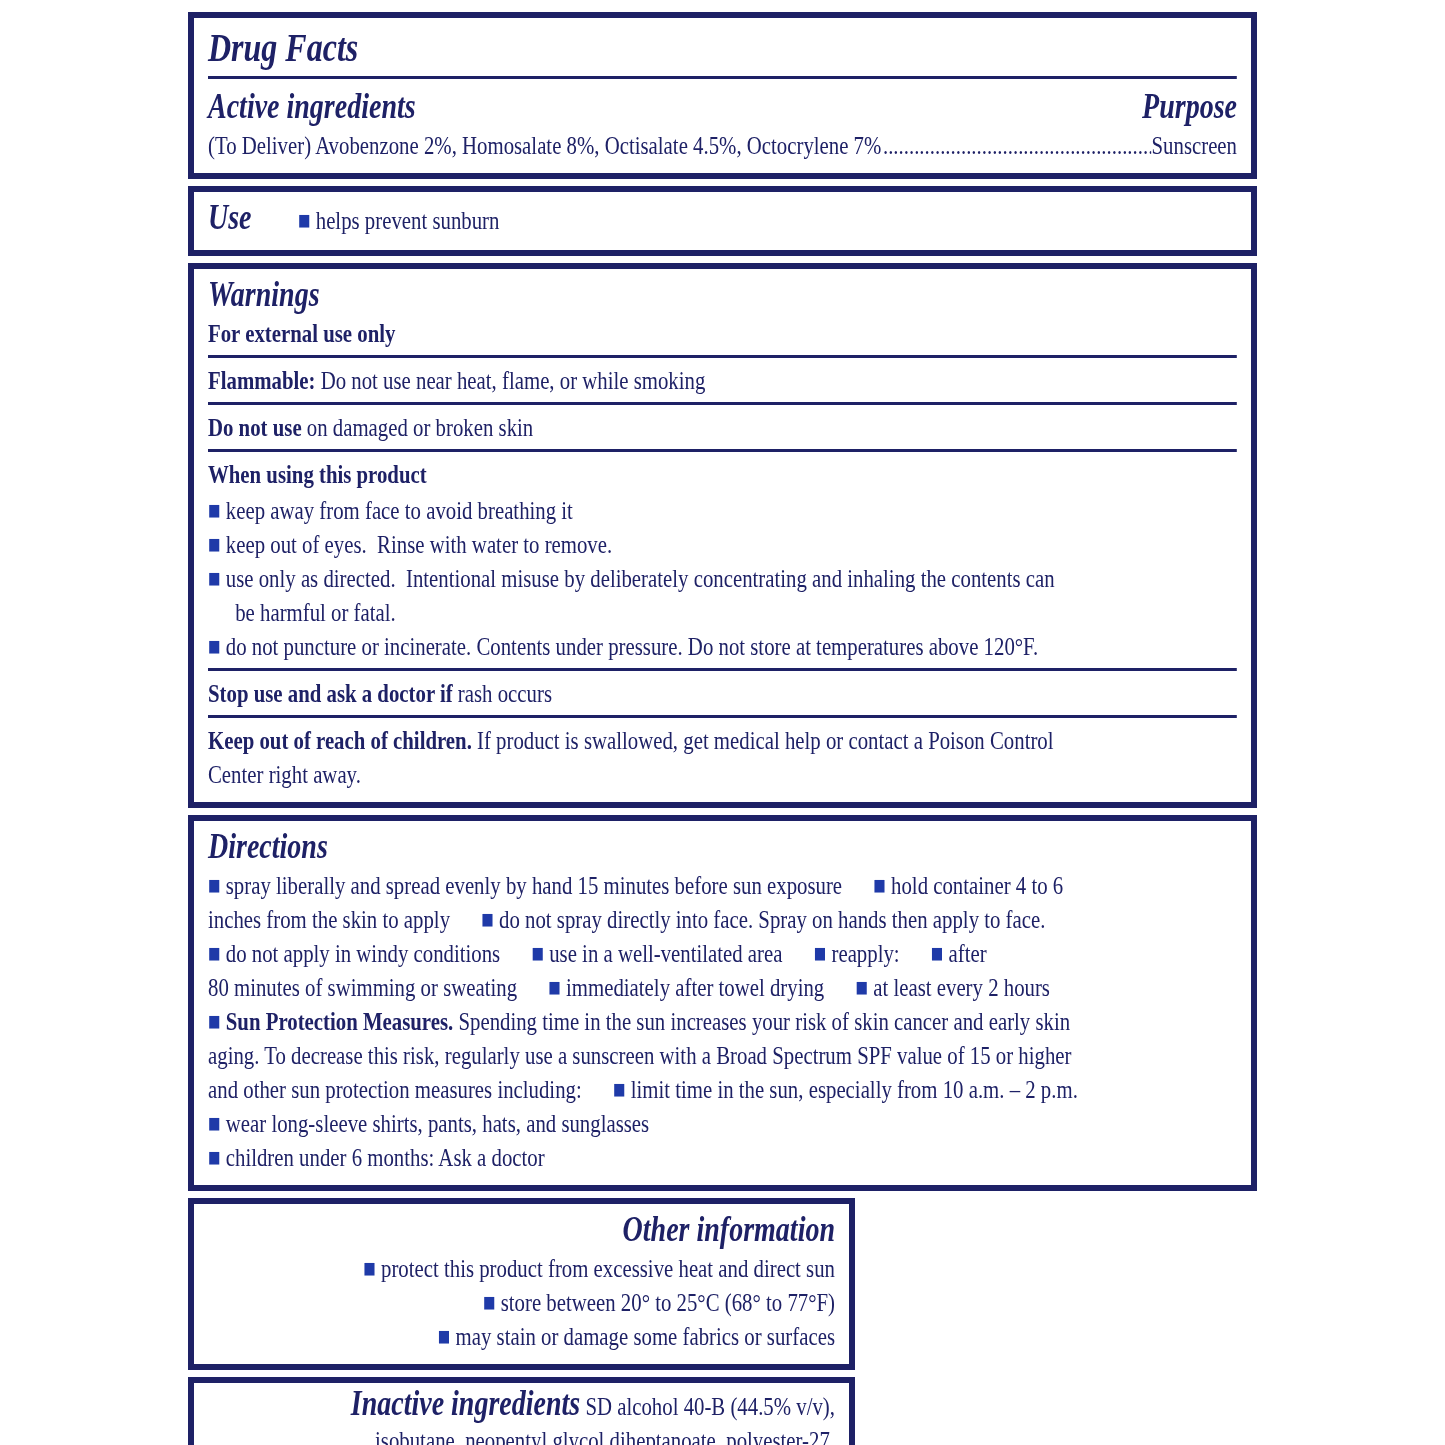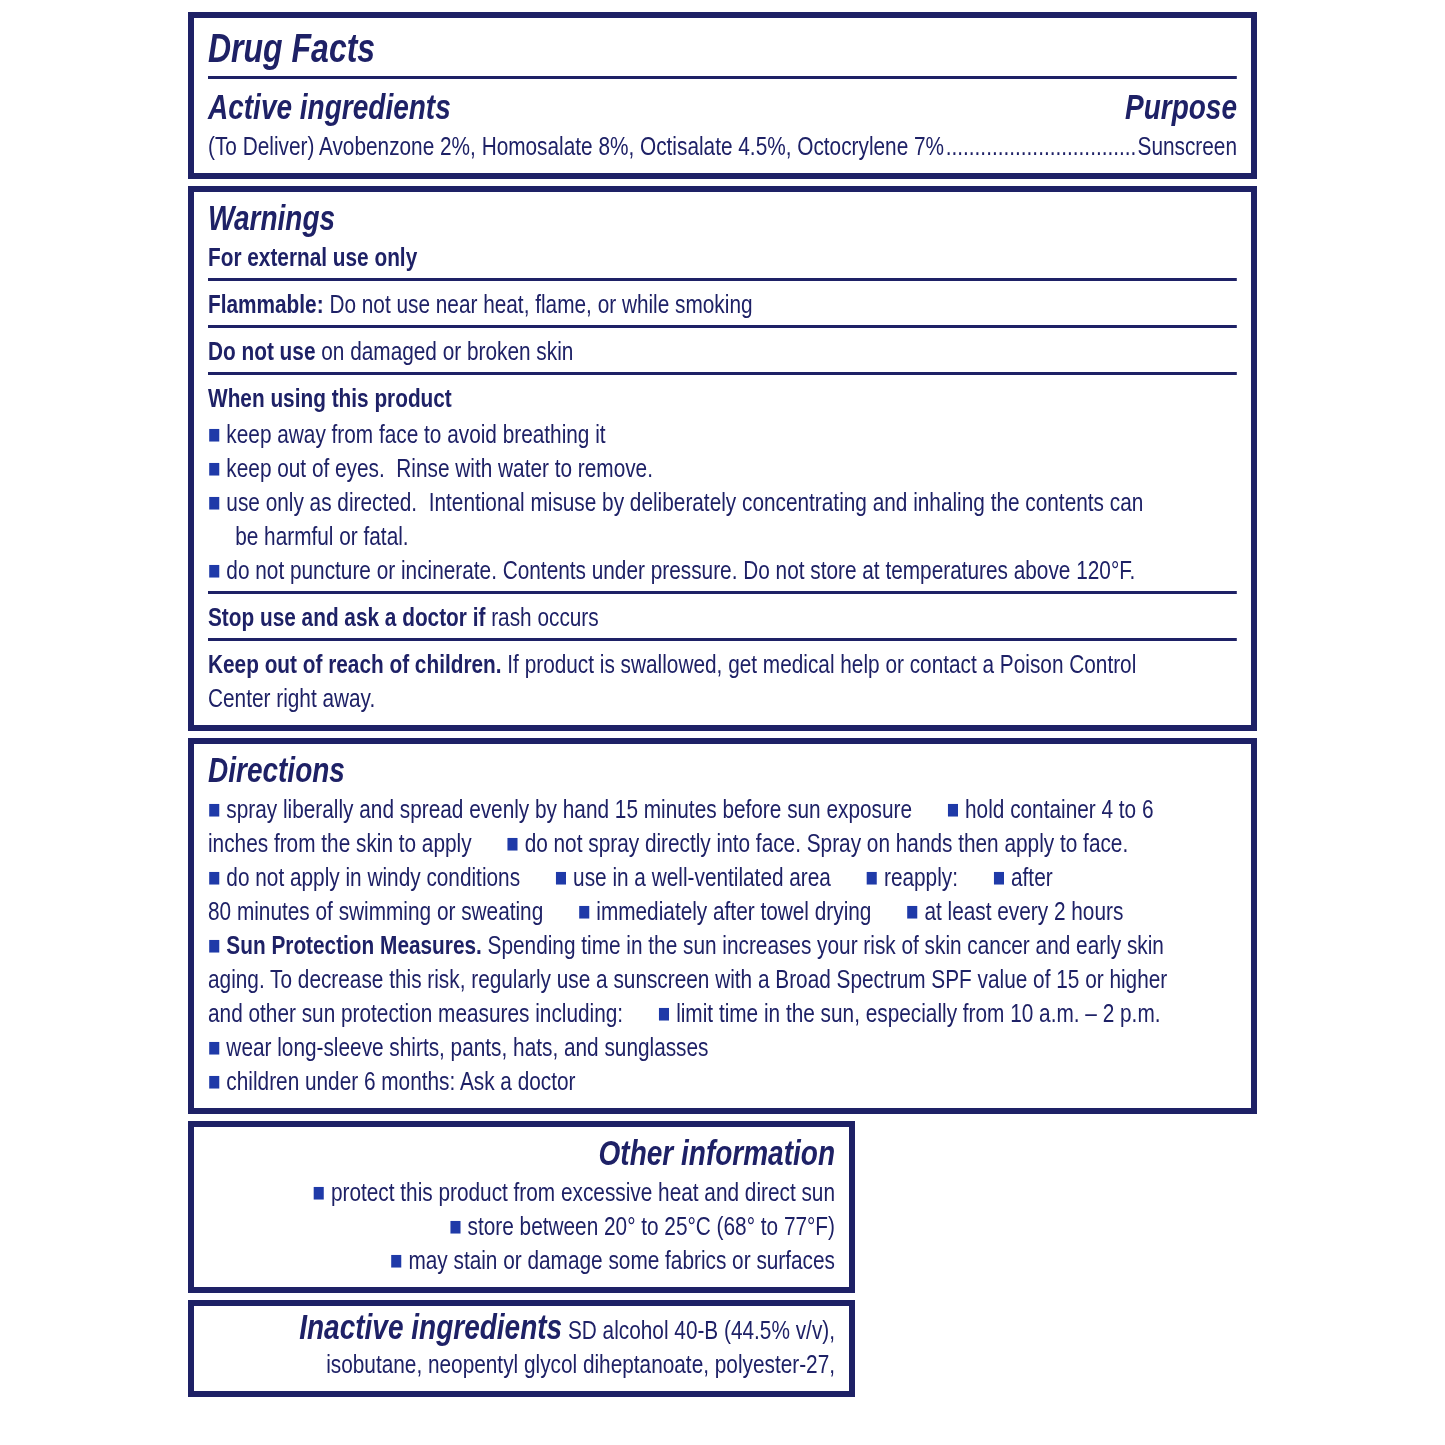--- a/index.html
+++ b/index.html
@@ -8,21 +8,21 @@
     --paper:#ffffff;
   }
   html,body{margin:0;padding:0;background:#fff;}
   body{
     width:1445px;height:1445px;position:relative;overflow:hidden;
     font-family:"Liberation Sans", sans-serif;color:var(--navy);
   }
   .label-column{position:absolute;left:188px;top:12px;width:1069px;}
   .box{
     box-sizing:border-box;border:6px solid var(--navy);background:var(--paper);
-    margin-bottom:7px;padding:4px 14px 10px 14px;overflow:hidden;
+    margin-bottom:7px;padding:4px 14px 10px 14px;overflow:hidden;font-family:Liberation Serif, serif;
   }
   .box.narrow{width:667px;text-align:right;}
   
   .condense{width:125%;transform:scaleX(0.8);transform-origin:0 0;}
   .title{font-size:40px;font-weight:bold;font-style:italic;line-height:48px;padding-top:2px;}
   .h-section{font-size:35px;font-weight:bold;font-style:italic;line-height:44px;}
   .h-inline{font-size:35px;font-weight:bold;font-style:italic;}
   .rule{border-top:3px solid var(--navy);margin:4px 0 6px 0;height:0;}
   .line{font-size:26px;line-height:34px;white-space:pre;}
   .bold{font-weight:bold;}
@@ -49,20 +49,28 @@
         <span class="h-section">Purpose</span>
       </div>
       <div class="leader-row">
         <span class="line">(To Deliver) Avobenzone 2%, Homosalate 8%, Octisalate 4.5%, Octocrylene 7%</span>
         <span class="leader-dots">......................................................</span>
         <span class="line">Sunscreen</span>
       </div>
     </div>
   </section>
 
+  <section class="box">
+    <div class="condense">
+      <div class="use-row">
+        <span class="h-section">Use</span>
+        <span class="line bulletize"><span class="sq">■</span> helps prevent sunburn</span>
+      </div>
+    </div>
+  </section>
 
   <section class="box">
     <div class="condense">
       <div class="h-section">Warnings</div>
       <div class="line bold">For external use only</div>
       <div class="rule"></div>
       <div class="line"><span class="bold">Flammable:</span><span> Do not use near heat, flame, or while smoking</span></div>
       <div class="rule"></div>
       <div class="line"><span class="bold">Do not use</span><span> on damaged or broken skin</span></div>
       <div class="rule"></div>

